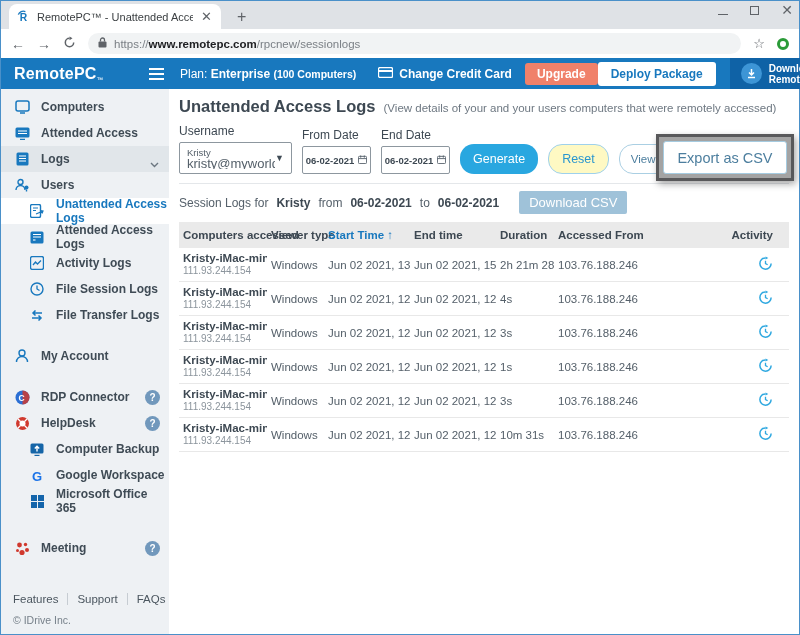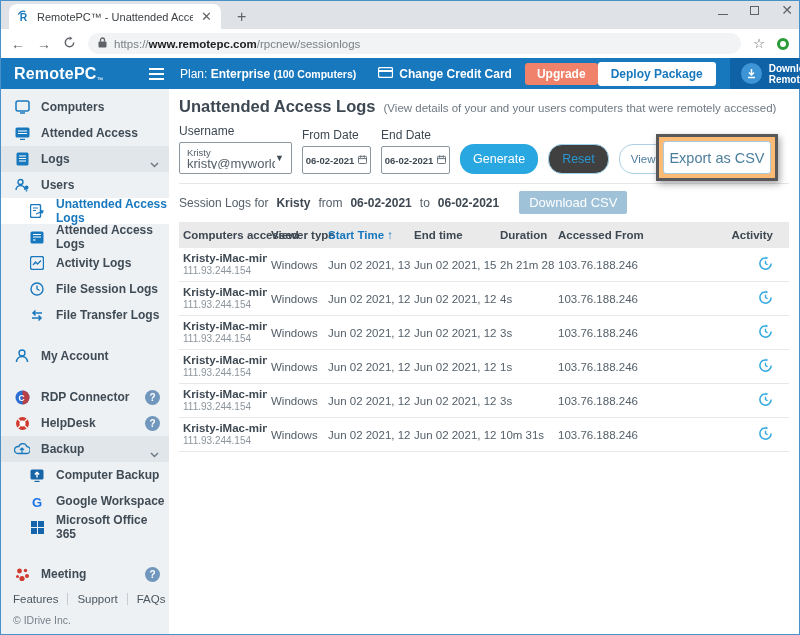--- a/index.html
+++ b/index.html
@@ -75,24 +75,24 @@
   .fgroup { display:flex; flex-direction:column; }
   .flabel { font-size:12px; color:#3d4852; margin-bottom:4px; }
   .select-box { width:113px; height:32px; border:1px solid #8d979f; border-radius:2px; background:#fff; display:flex; align-items:center; padding:0 7px; cursor:pointer; }
   .sel-lines { display:flex; flex-direction:column; line-height:11px; overflow:hidden; }
   .sel-name { font-size:9.5px; color:#55606a; }
   .sel-email { font-size:13px; color:#55606a; }
   .sel-caret { margin-left:auto; font-size:9px; color:#3f4b55; }
   .date-box { width:69px; height:28px; border:1px solid #8d979f; border-radius:2px; background:#fff; display:flex; align-items:center; justify-content:center; gap:4px; font-size:9.5px; font-weight:bold; color:#3d4852; cursor:pointer; }
   .btn { height:30px; border-radius:14px; font-size:12.5px; font-family:inherit; cursor:pointer; white-space:nowrap; }
   .btn-generate { background:var(--accent-blue,#29a7e0); color:#fff; border:none; padding:0 13px; }
-  .btn-reset { background:#404040; color:#2996cf; border:1px solid #9ed1ec; padding:0 13px; }
+  .btn-reset { background:#fef9c3; color:#2996cf; border:1px solid #9ed1ec; padding:0 13px; }
   .btn-viewsched { background:#fff; color:#4c7e9e; border:1px solid #aacfe3; padding:0 11px; font-size:11.5px; width:148px; overflow:hidden; text-align:left; }
 
-  .export-callout { position:absolute; left:487px; top:45px; width:122px; height:47px; background:#fdba74; border:3px solid #58585a; padding:4px; box-shadow:2px 3px 7px rgba(0,0,0,.35); }
+  .export-callout { position:absolute; left:487px; top:45px; width:138px; height:47px; background:#a3a3a3; border:3px solid #58585a; padding:4px; box-shadow:2px 3px 7px rgba(0,0,0,.35); }
   .btn-export { width:100%; height:100%; background:#fff; border:1px solid #a5cbe0; border-radius:3px; color:#4c7e9e; font-size:14.5px; font-family:inherit; cursor:pointer; }
 
   .hdivider { border-top:1px solid #e4e7ea; margin-top:9px; }
   .session-row { margin-top:7px; display:flex; align-items:center; gap:8px; font-size:12px; color:#55606a; white-space:nowrap; }
   .session-row b { color:#3d4852; }
   .chip-download { background:var(--chip-blue,#9fc2d9); color:#fff; font-size:13px; padding:4px 10px; border-radius:2px; border:none; margin-left:12px; font-family:inherit; cursor:pointer; }
 
   table.logs { width:100%; margin-top:8px; border-collapse:collapse; table-layout:fixed; font-size:11.5px; }
   .logs th { background:#eaeaea; text-align:left; font-weight:bold; color:#3d4852; padding:7px 4px; font-size:11.5px; white-space:nowrap; }
   .logs th.th-start { color:var(--header-blue,#1878be); cursor:pointer; }
@@ -322,32 +322,20 @@
             <svg width="15" height="15" viewBox="0 0 15 15">
               <circle cx="7.5" cy="7.5" r="6.5" fill="#d0392e"></circle>
               <circle cx="7.5" cy="7.5" r="3" fill="#fff"></circle>
               <path d="M3 3 L5.5 5.5 M12 3 L9.5 5.5 M3 12 L5.5 9.5 M12 12 L9.5 9.5" stroke="#fff" stroke-width="1.3"></path>
             </svg>
           </span>
         <span>HelpDesk</span>
         <span class="help-badge">?</span>
       </div>
 
-      <div class="sb-item section">
-        <span class="sb-ico">
-            <svg width="16" height="12" viewBox="0 0 16 12">
-              <path d="M4 10.5 a3.5 3.5 0 1 1 0.8-6.9 a4.2 4.2 0 0 1 8-0.1 a3 3 0 0 1 -0.5 7 Z" fill="none" stroke="#1878be" stroke-width="1.3"></path>
-              <path d="M8 10.5 V5.5 M6 7 L8 5 L10 7" fill="none" stroke="#1878be" stroke-width="1.2"></path>
-            </svg>
-          </span>
-        <span>Backup</span>
-        <span class="chev"><svg width="9" height="6" viewBox="0 0 9 6">
-              <path d="M1 1 L4.5 4.5 L8 1" fill="none" stroke="#6b7680" stroke-width="1.4"></path>
-            </svg></span>
-      </div>
 
       <div class="sb-item sub">
         <span class="sb-ico">
             <svg width="14" height="13" viewBox="0 0 14 13">
               <rect x="0.5" y="0.5" width="13" height="10" rx="1.5" fill="#1565a7"></rect>
               <path d="M7 8.5 V3.5 M4.8 5.5 L7 3.3 L9.2 5.5" fill="none" stroke="#fff" stroke-width="1.4"></path>
               <path d="M4.5 12.5 H9.5" stroke="#1565a7" stroke-width="1.4"></path>
             </svg>
           </span>
         <span>Computer Backup</span>

